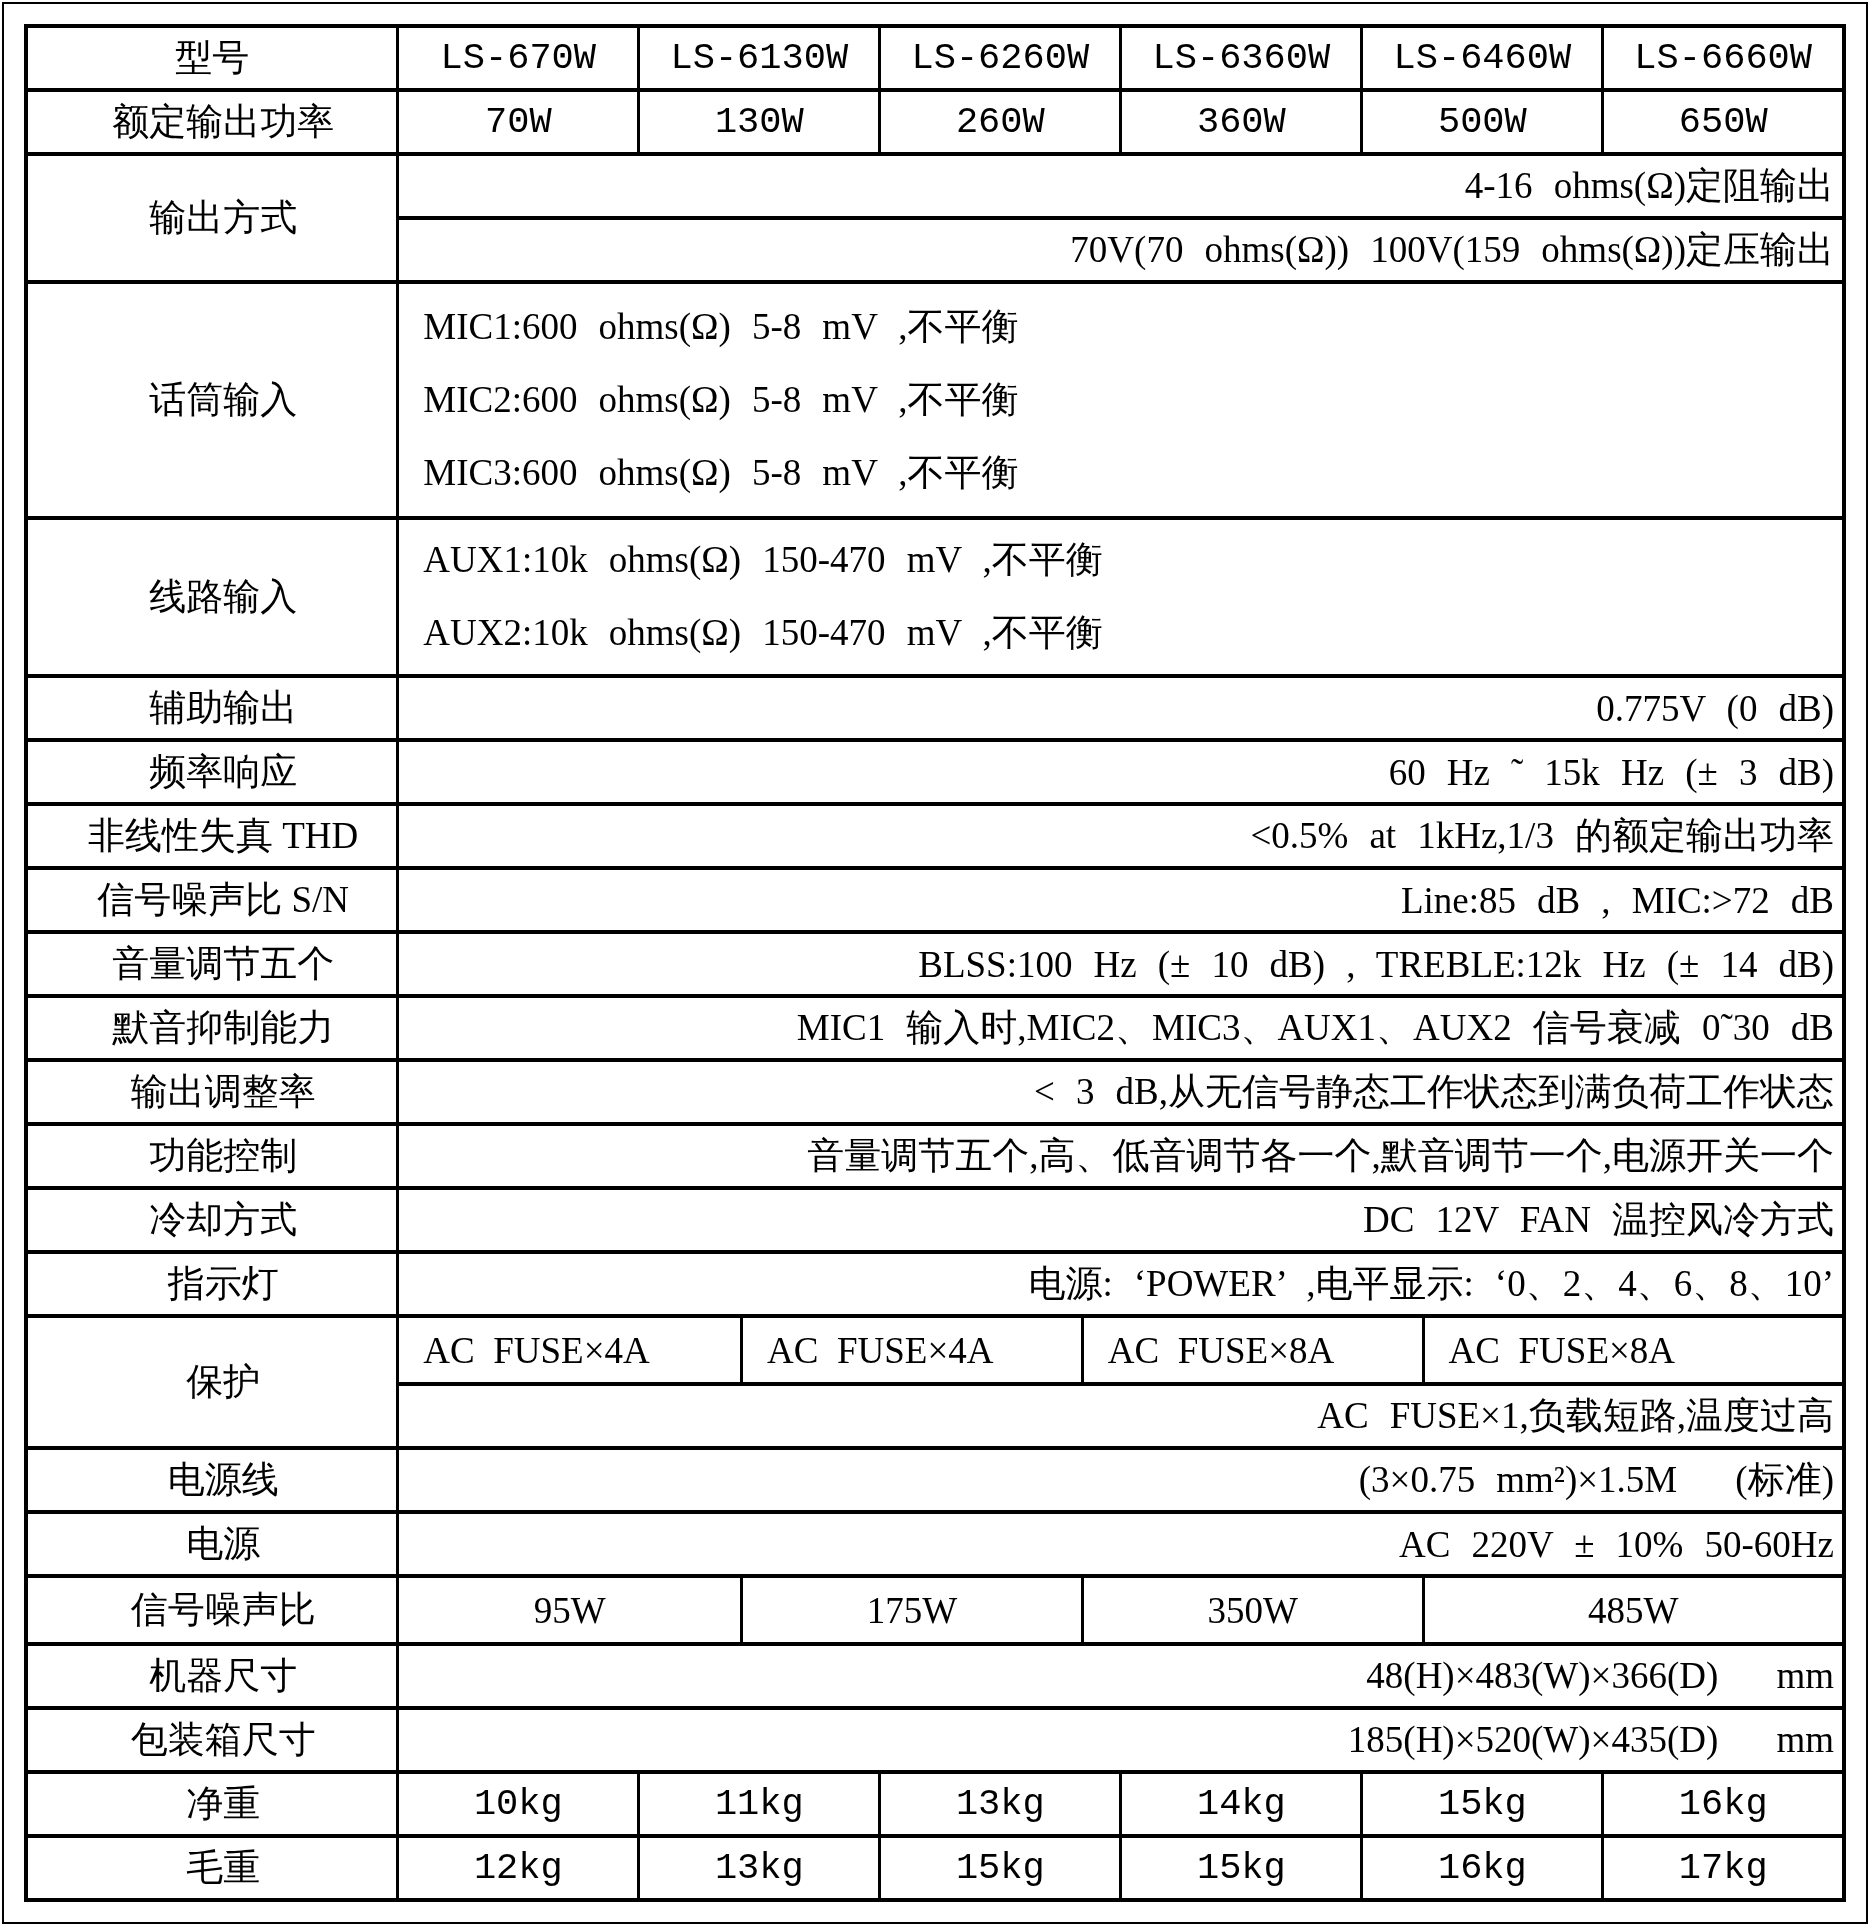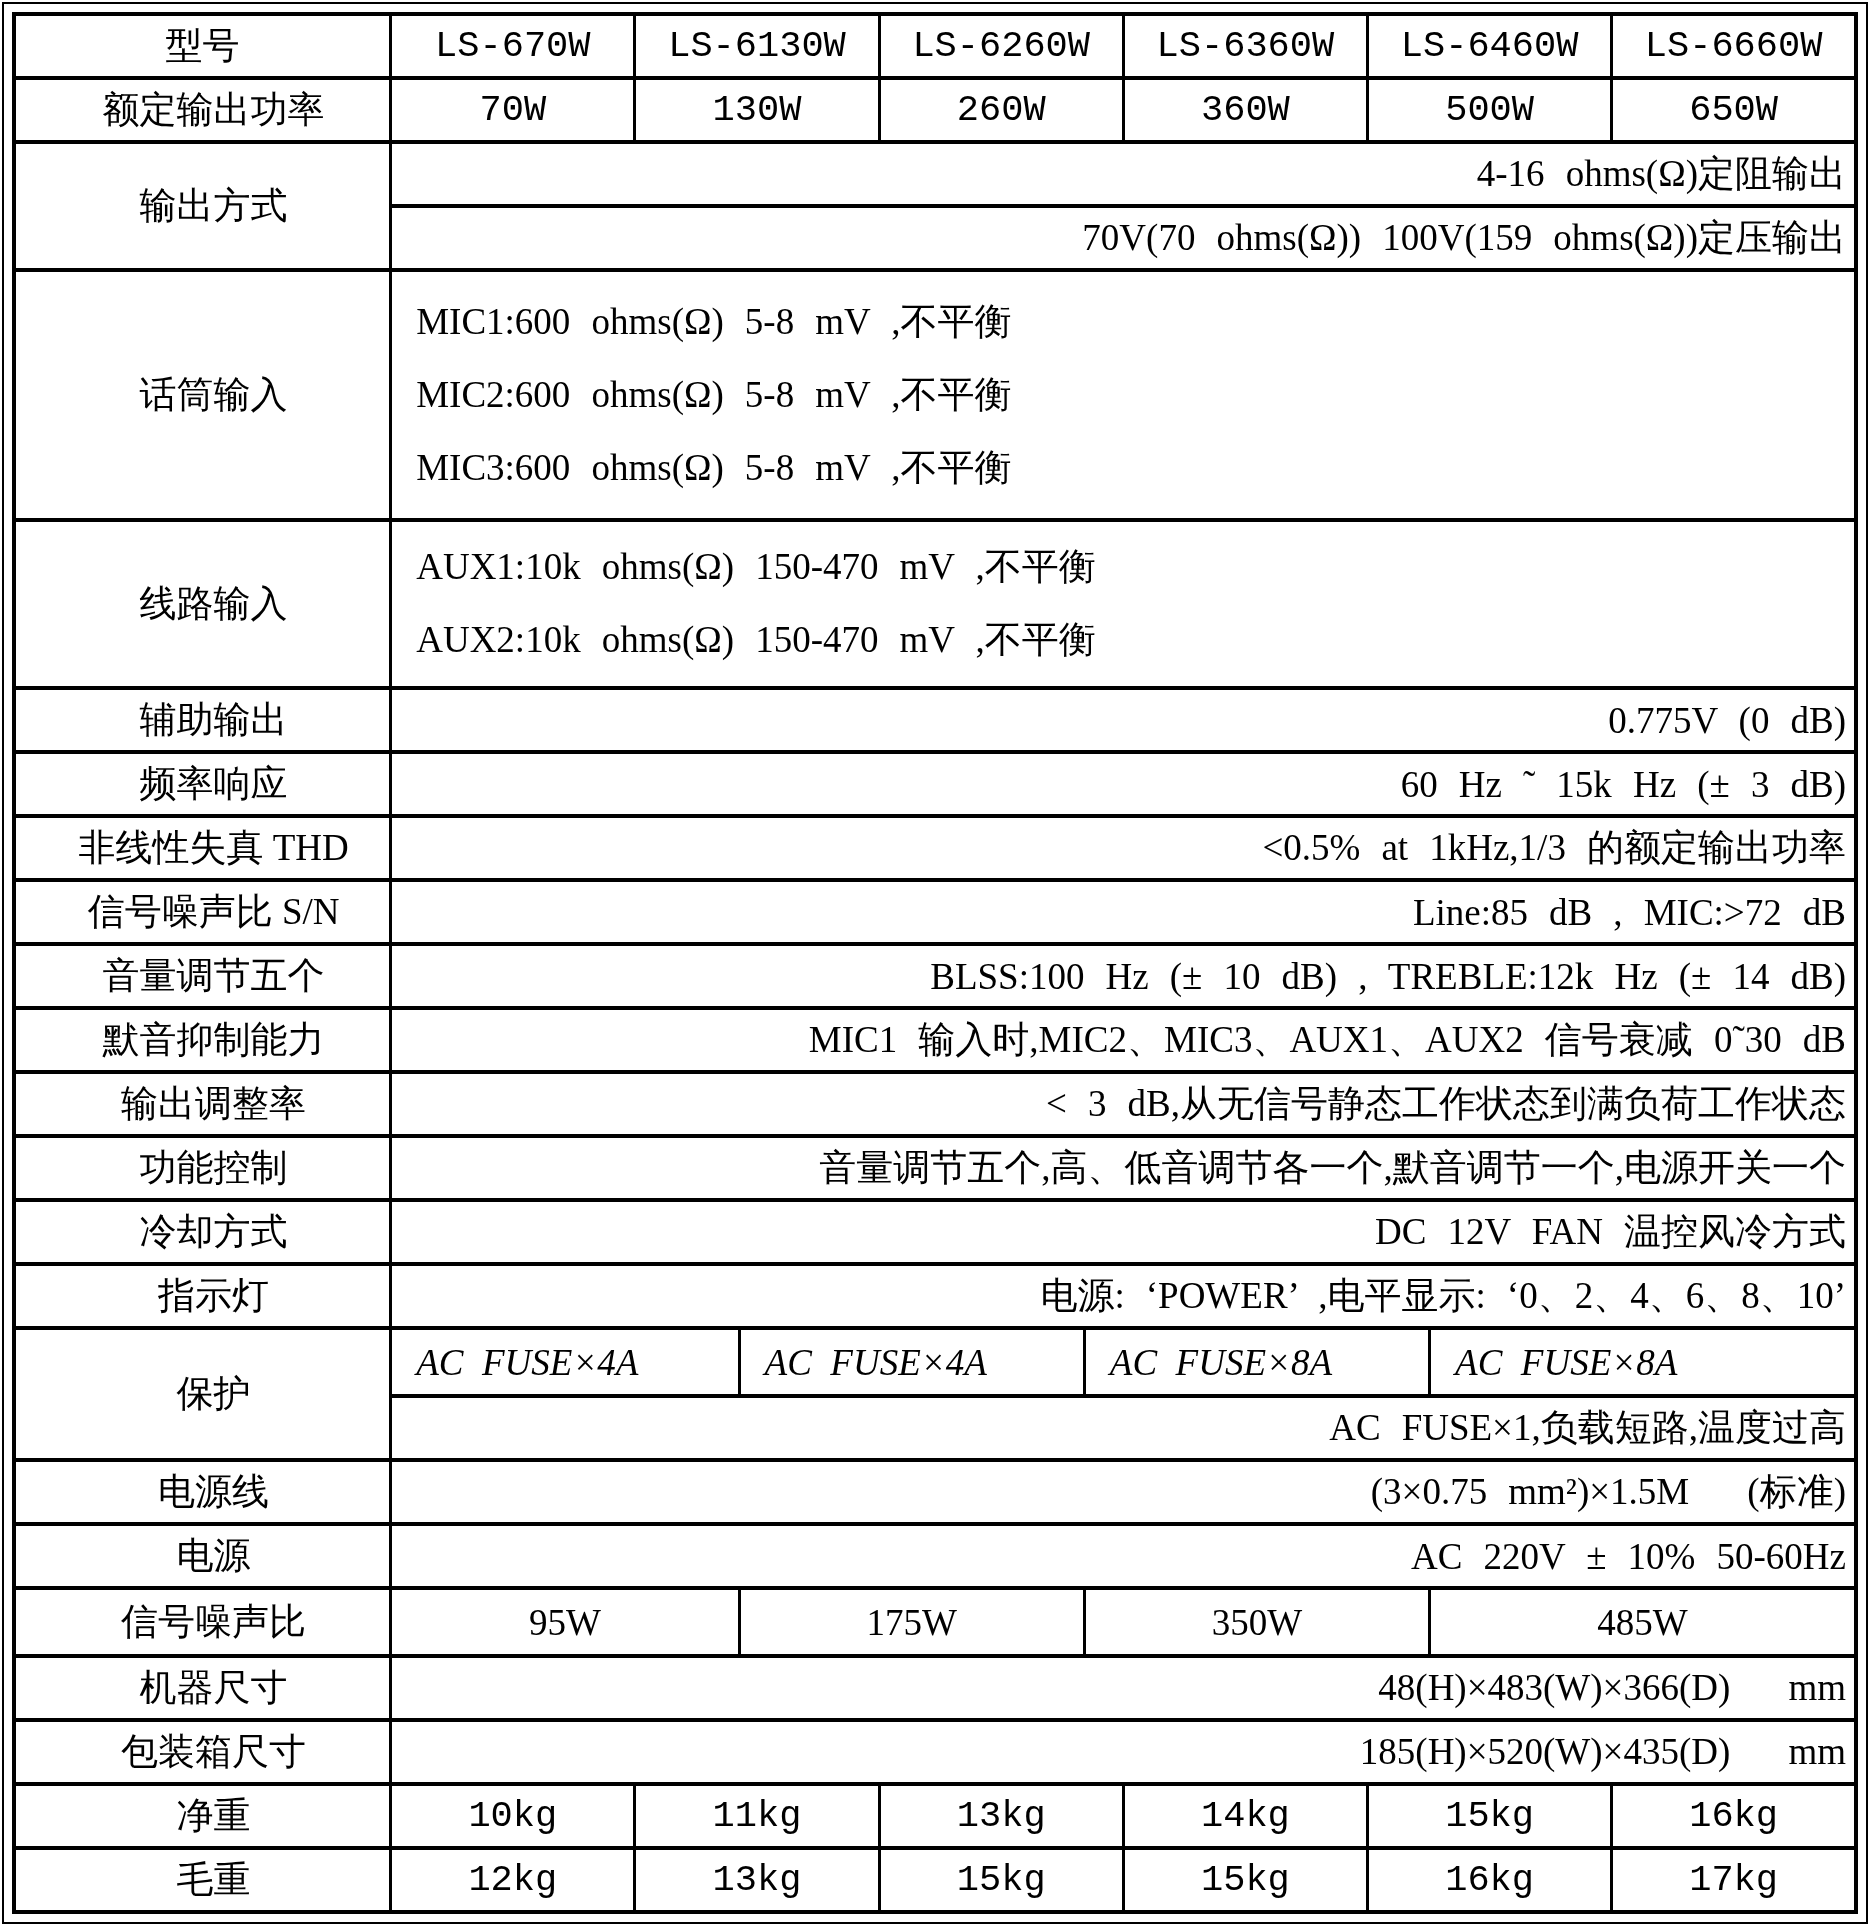--- a/index.html
+++ b/index.html
@@ -11,21 +11,21 @@
     width: 1871px;
     height: 1927px;
     position: relative;
     font-family: "Liberation Serif", "DejaVu Serif", serif;
     color: #000;
   }
   .sheet {
     position: absolute;
     left: 2px; top: 2px; right: 3px; bottom: 3px;
     border: 2px solid #000;
-    padding: 8px;
+    padding: 20px;
     box-sizing: border-box;
   }
   table.spec {
     width: 100%;
     height: 100%;
     border-collapse: collapse;
     border: 4px solid #000;
     table-layout: fixed;
     font-size: 37px;
   }
@@ -66,21 +66,21 @@
     min-height: 64px;
     align-items: stretch;
   }
   .subcol {
     border-right: 3px solid #000;
     display: flex;
     align-items: center;
     box-sizing: border-box;
   }
   .subcol.last { border-right: none; flex: 1 1 auto; }
-  .subcol.left { padding-left: 24px; justify-content: flex-start; word-spacing: 0.25em; font-style: italic; }
+  .subcol.left { padding-left: 24px; justify-content: flex-start; word-spacing: 0.25em; }
   .subcol.center { justify-content: center; }
   .w1 { flex: 0 0 23.83%; }
   .w2 { flex: 0 0 23.62%; }
   .w3 { flex: 0 0 23.62%; }
 </style>
 </head>
 <body>
 
 <div class="sheet">
   <table class="spec">

